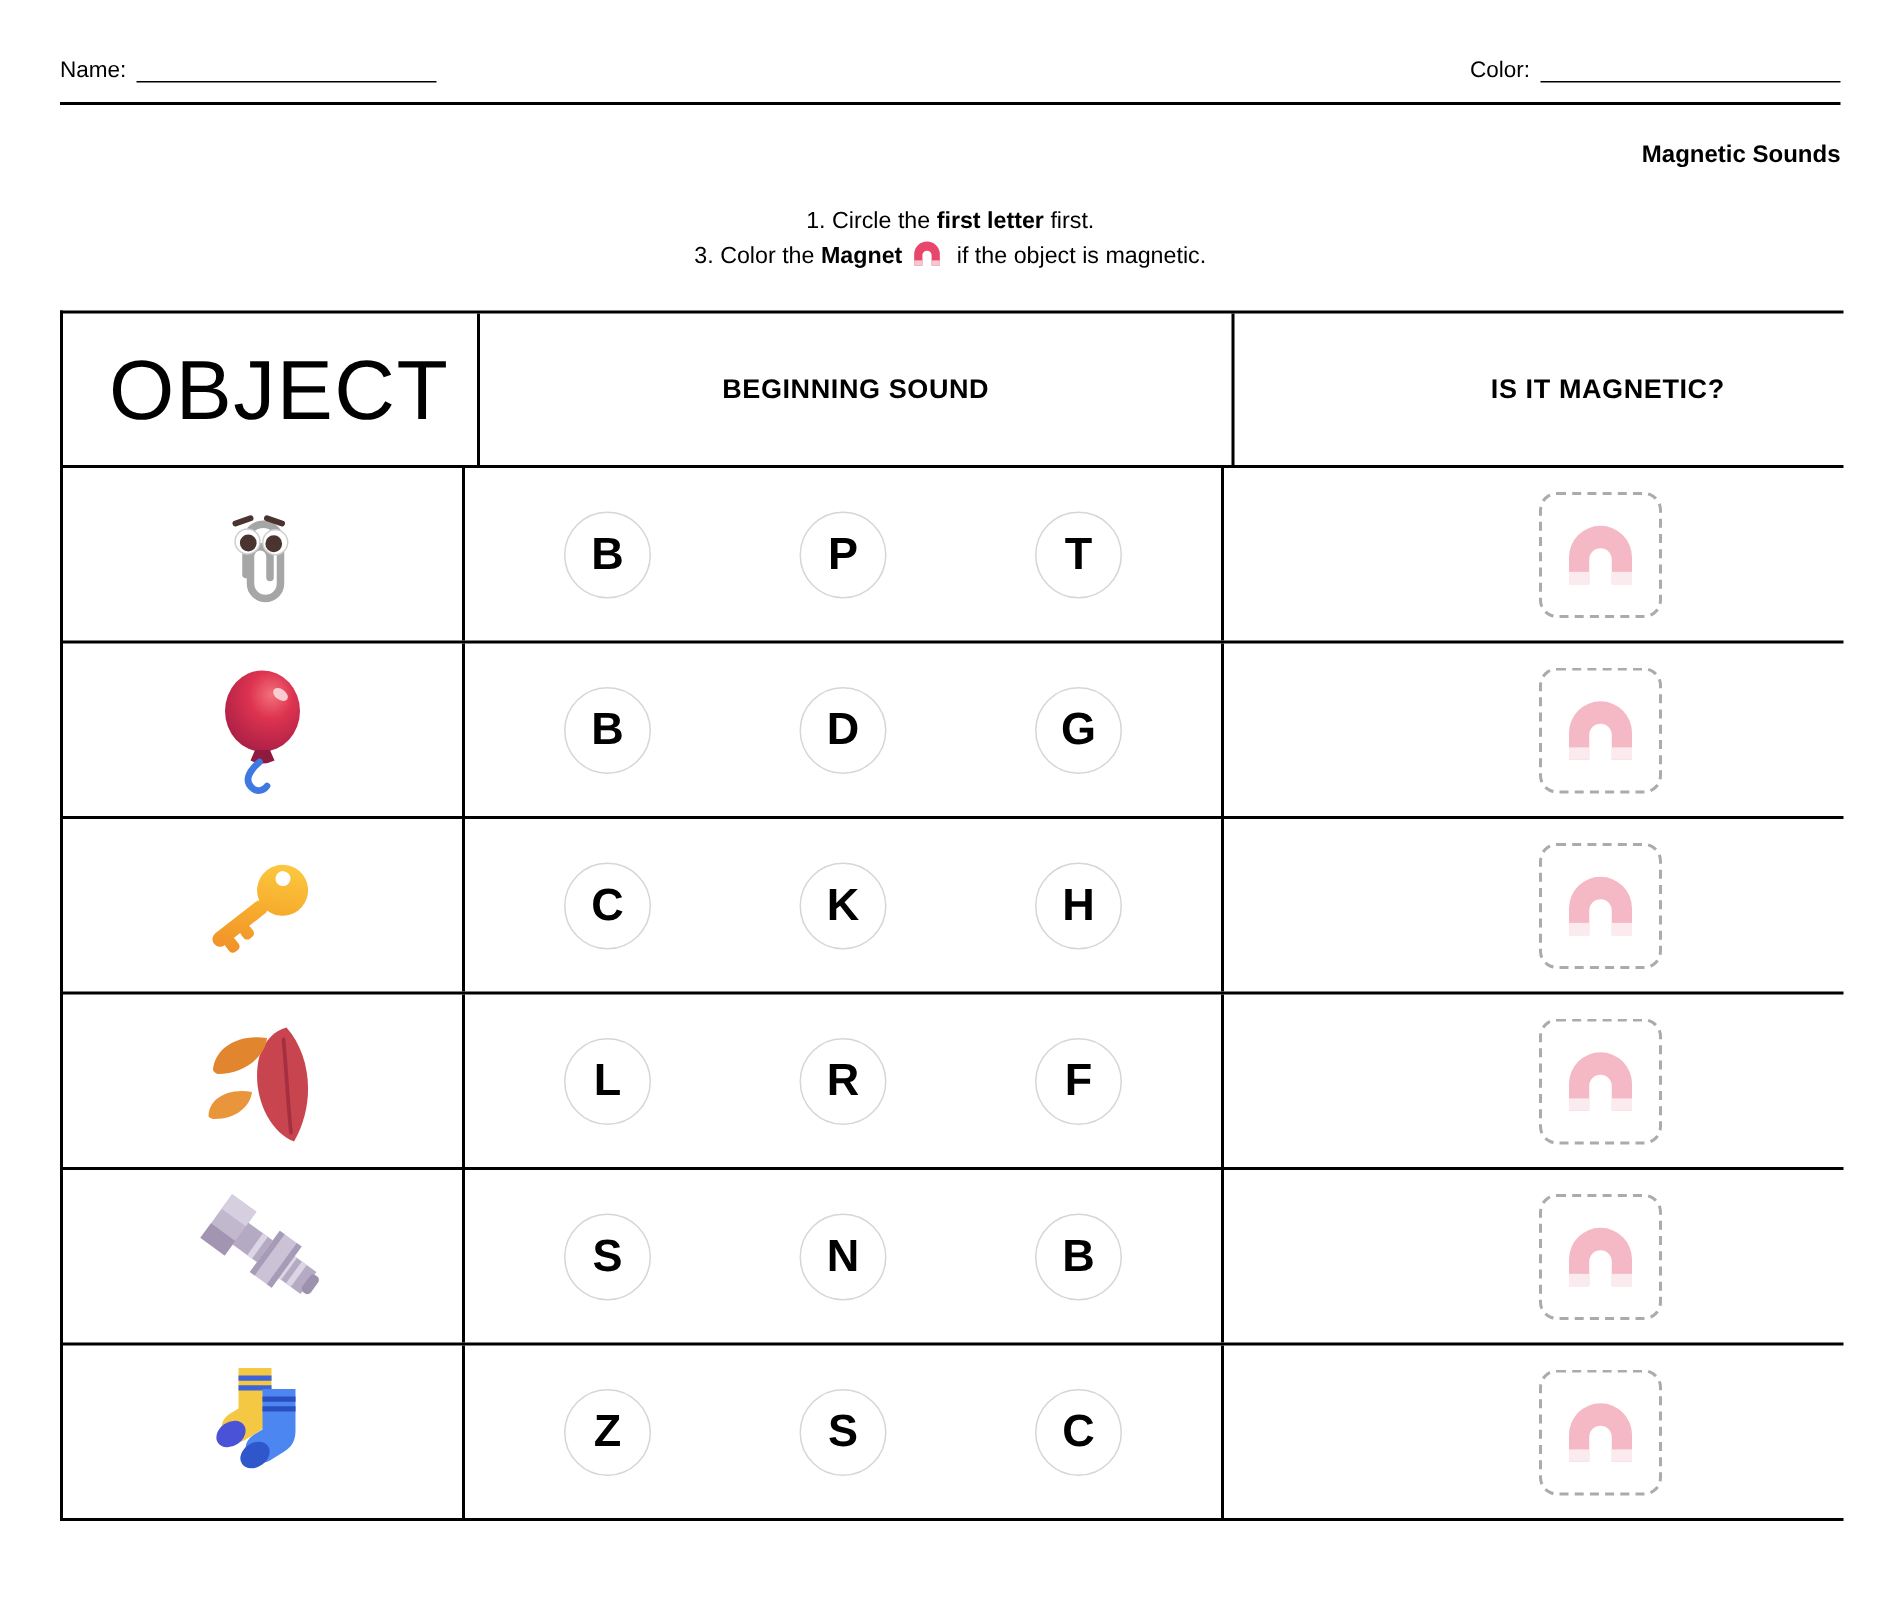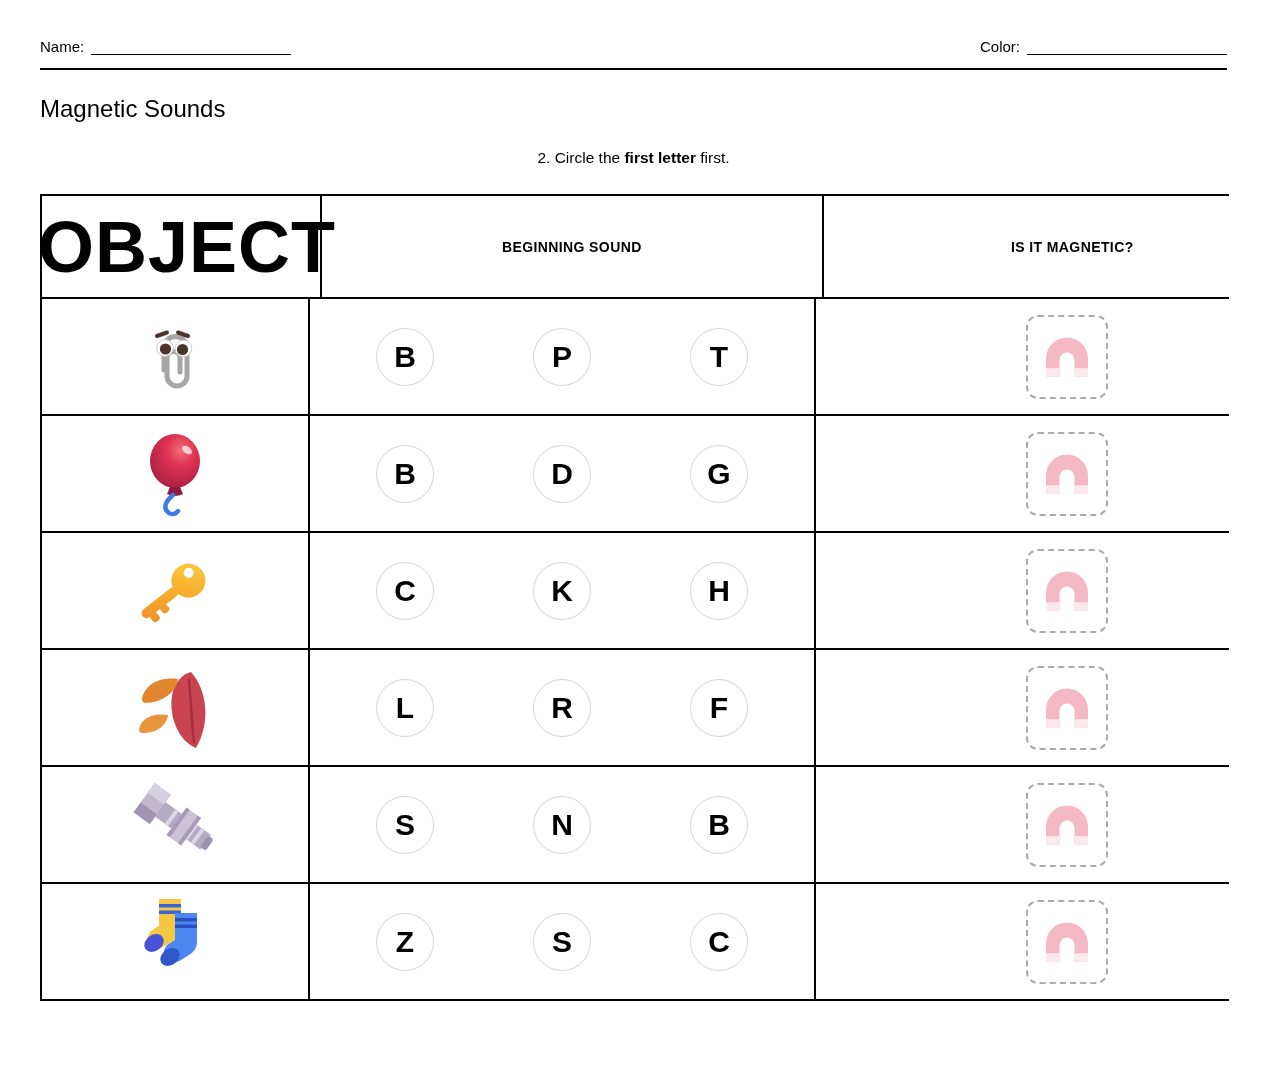--- a/index.html
+++ b/index.html
@@ -10,37 +10,37 @@
   }
   .page{padding:0 40px;}
 
   
   .topline{display:flex;justify-content:space-between;align-items:flex-end;padding-top:38px;font-size:15px;}
   .field{display:flex;align-items:center;gap:7px;}
   .blank{border-bottom:1.5px solid #000;height:15px;width:200px;}
   .rule{height:2px;background:#000;margin-top:13px;}
 
   
-  .title{text-align:left;font-size:24px;font-weight:normal;margin:25px 0 0 0;}
+  .title{text-align:right;font-size:16px;font-weight:bold;margin:25px 0 0 0;}
   .instructions{text-align:center;margin-top:23px;font-size:15.5px;line-height:23px;}
   .instructions b{font-weight:bold;margin-top:28px;}
   .in-magnet{width:22px;height:20px;vertical-align:-4px;margin:0 5px;}
 
   
   .tbl{margin-top:25px;border-top:2px solid var(--table-line,#000);border-left:2px solid var(--table-line,#000);width:1187px;}
   .trow{display:flex;border-bottom:2px solid var(--table-line,#000);}
   .hrow{height:101px;}
   .drow{height:115px;}
   .cell{display:flex;align-items:center;justify-content:center;box-sizing:border-box;}
   .c1{width:268px;border-right:2px solid var(--table-line,#000);}
   .c2{width:506px;border-right:2px solid var(--table-line,#000);justify-content:space-between;padding:0 66px;}
   .c3{width:409px;}
   .c3 > *{transform:translateX(46px);} 
-  .h-object{font-size:72px;font-weight:bold;letter-spacing:1px;margin-left:12px;}
-  .h-small{font-size:14px;font-weight:bold;letter-spacing:.4px;}
+  .h-object{font-size:56px;font-weight:normal;letter-spacing:1px;margin-left:12px;}
+  .h-small{font-size:18px;font-weight:bold;letter-spacing:.4px;}
 
   .letter-circle{
     width:56px;height:56px;border:1.5px solid var(--circle-border,#d6d6d6);
     border-radius:50%;display:flex;align-items:center;justify-content:center;
     font-size:30px;font-weight:bold;background:#fff;
   }
   .magnet-box{
     width:78px;height:80px;border:2px dashed var(--dashed-border,#ababab);
     border-radius:12px;display:flex;align-items:center;justify-content:center;
   }
@@ -73,21 +73,24 @@
       <span>Color:</span>
       <span class="blank"></span>
     </div>
   </div>
 
   <div class="rule"></div>
 
   <div class="title">Magnetic Sounds</div>
 
   <div class="instructions">
-    <div><span>2. Circle the </span><b>first letter</b><span> first.</span></div>
+    <div><span>1. Circle the </span><b>first letter</b><span> first.</span></div>
+    <div><span>3. Color the </span><b>Magnet</b><svg class="in-magnet vivid" viewBox="0 0 72 64">
+          <use href="#magnet-g"></use>
+        </svg><span> if the object is magnetic.</span></div>
   </div>
 
   <div class="tbl">
 
     <div class="trow hrow">
       <div class="cell c1 h-object">OBJECT</div>
       <div class="cell c2" style="justify-content:center;padding:0">
           <span class="h-small">BEGINNING SOUND</span>
         </div>
       <div class="cell c3">

